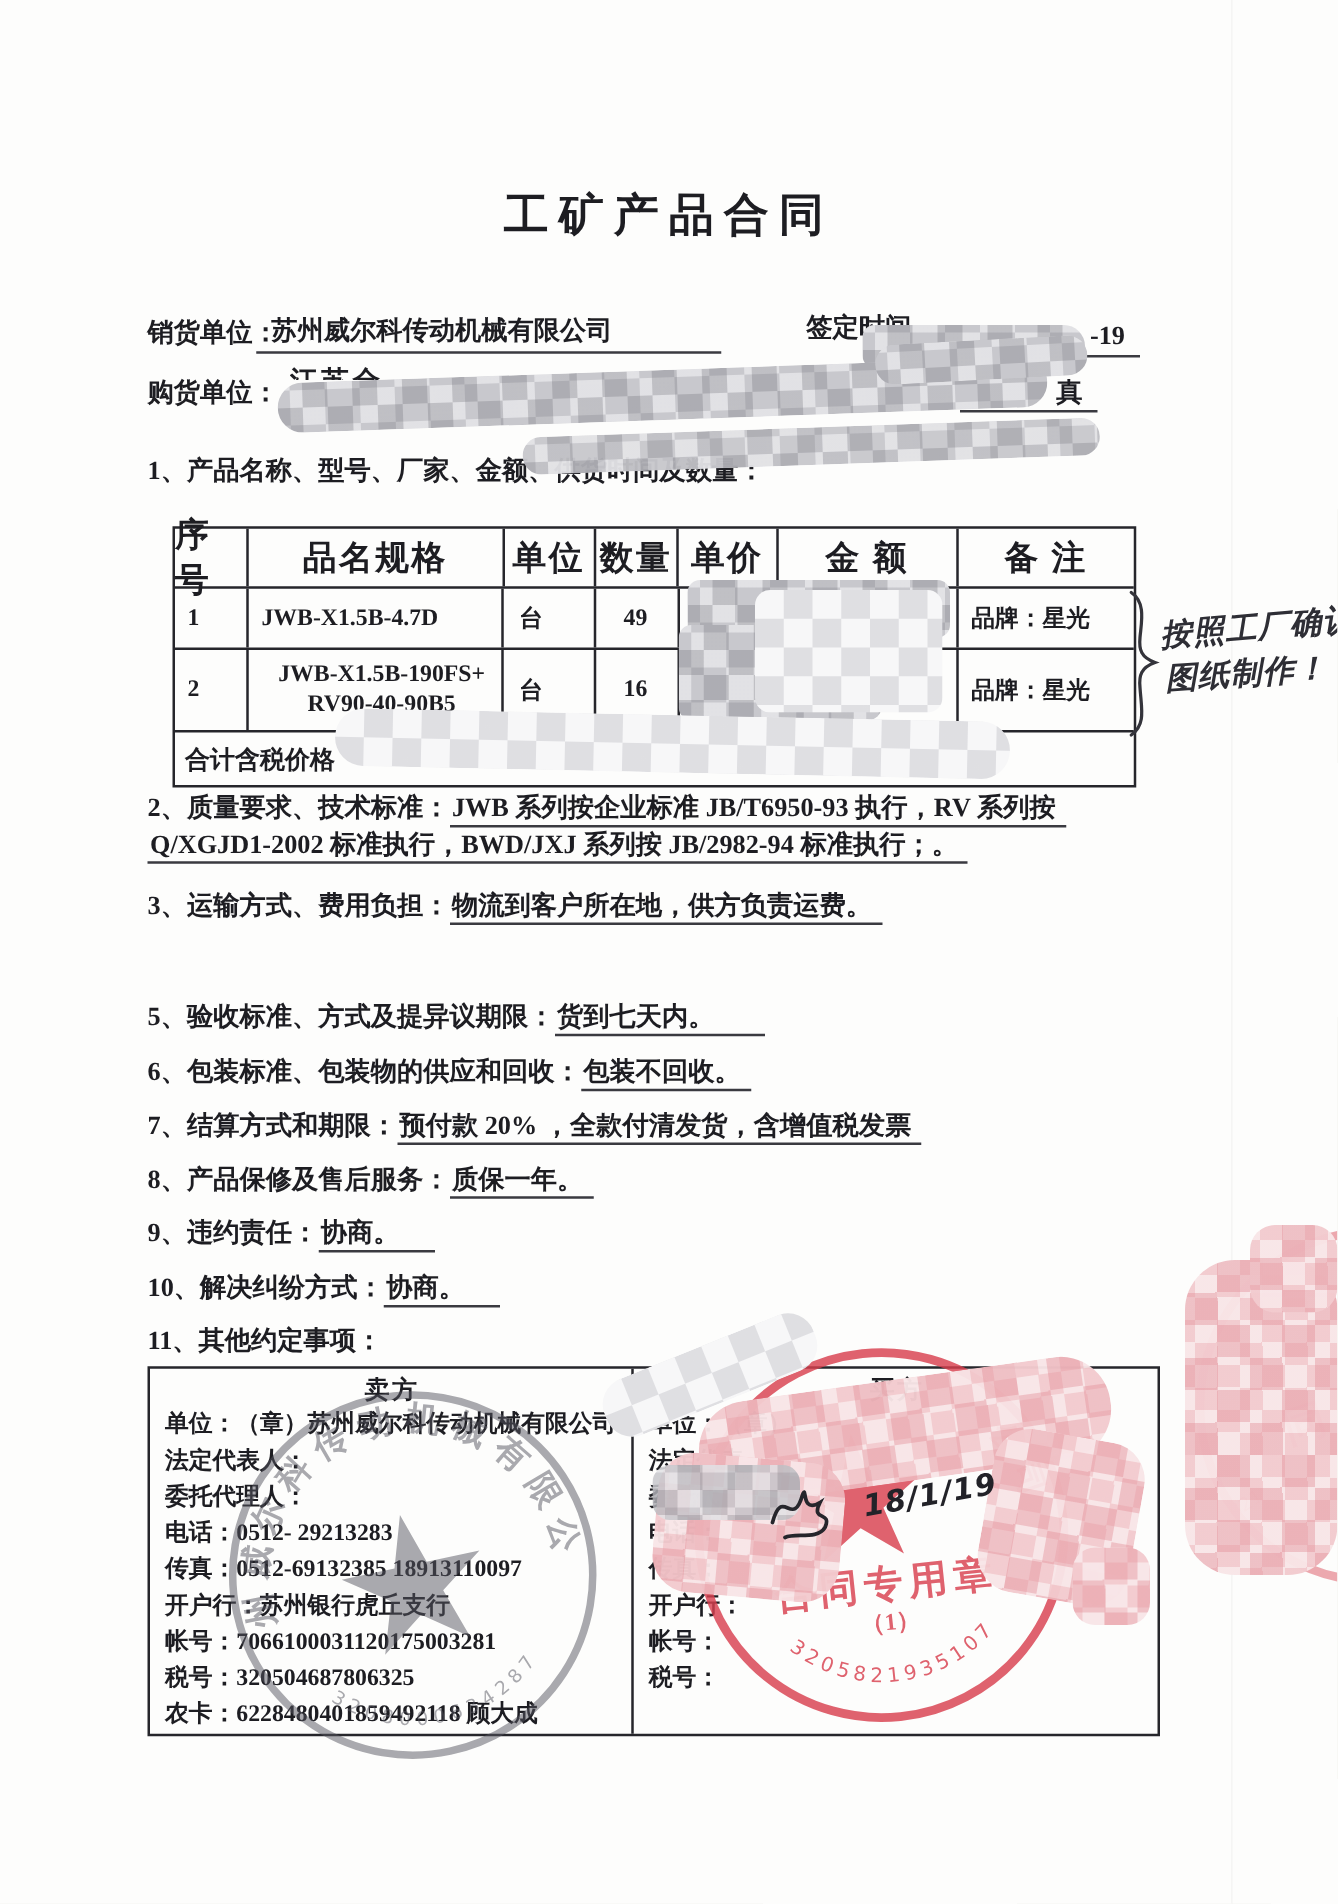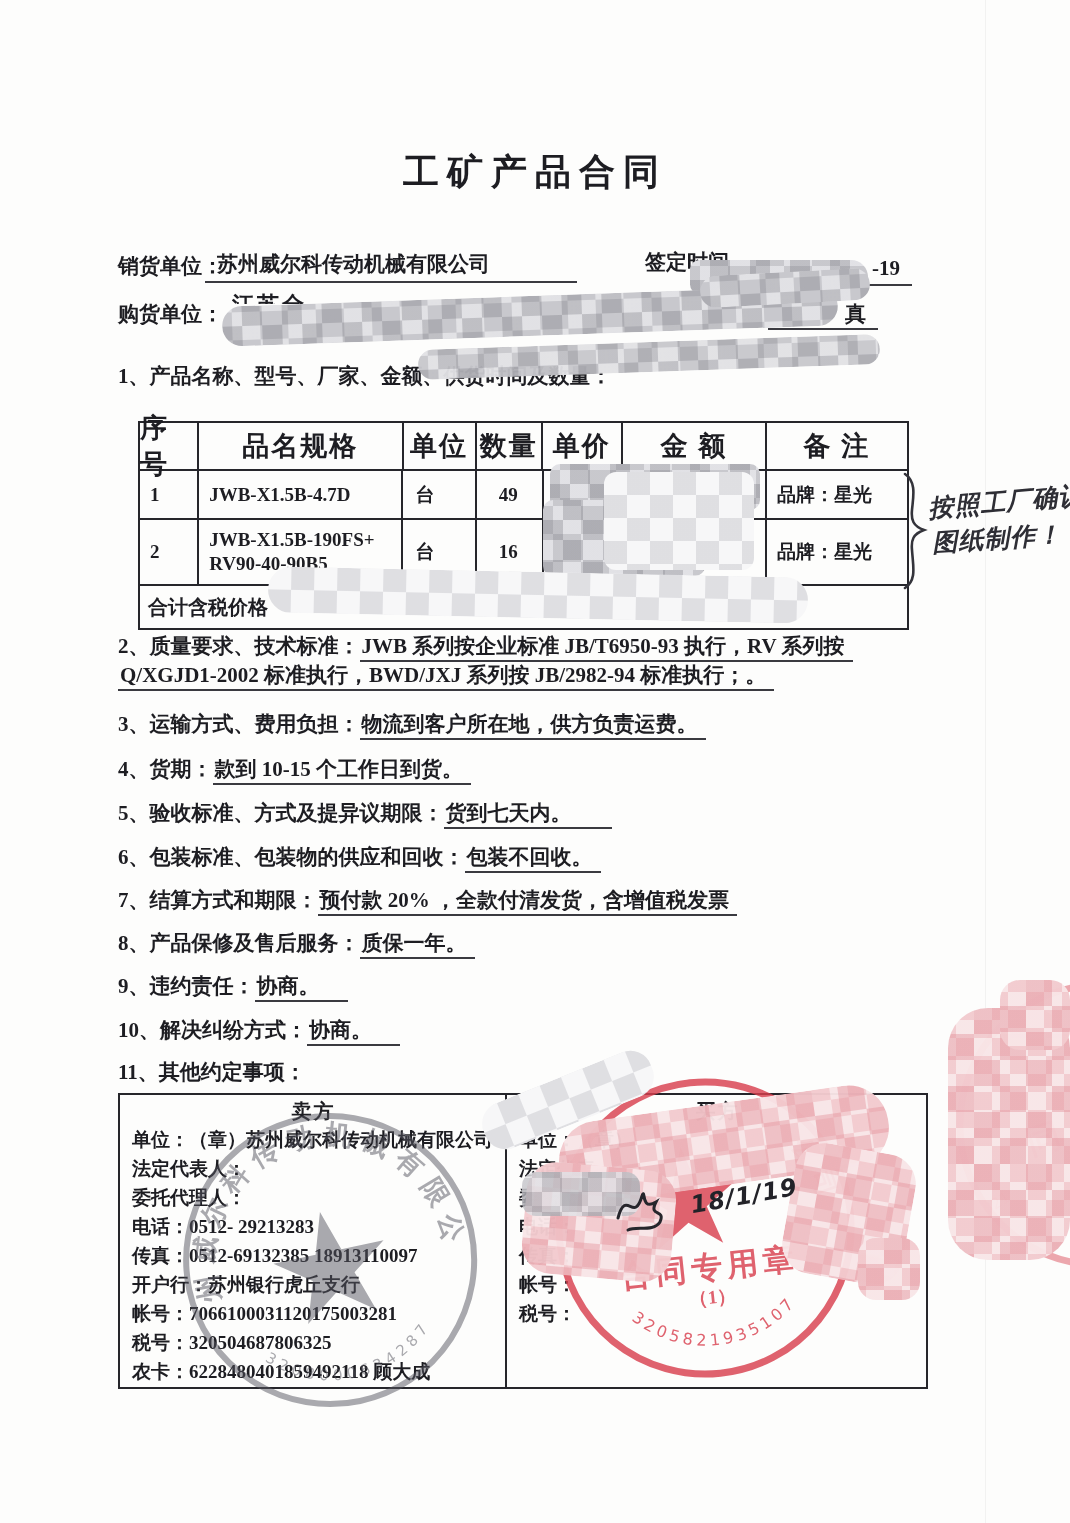--- a/index.html
+++ b/index.html
@@ -29,21 +29,21 @@
   .trow:last-child { border-bottom:none; }
   .td { border-right:2px solid #26262b; box-sizing:border-box;
         font-size:19px; font-weight:700; display:flex; align-items:center; }
   .td:last-child { border-right:none; }
   .c0{width:62px}.c1{width:216px;padding-left:10px}.c2{width:77px;padding-left:12px}
   .c3{width:70px;padding-left:22px}.c4{width:84px}.c5{width:152px}.c6{width:148px;padding-left:10px}
   .hrow { height:46px; }
   .hrow .td { justify-content:center; padding-left:0; font-size:27px; letter-spacing:2px; }
   .r1 { height:47px; }
   .r2 { height:64px; }
-  .r2 .c1 { flex-direction:column; align-items:flex-start; justify-content:center; line-height:24px; }
+  .r2 .c1 { flex-direction:column; align-items:center; justify-content:center; line-height:24px; }
   .frow { height:42px; position:relative; display:block; }
   .ftxt { position:absolute; font-size:20px; font-weight:700; white-space:nowrap; }
 
   
   .mz { position:absolute; border-radius:16px; }
   .mz-g { background-color:#e3e3e6;
     background-image:
       repeating-conic-gradient(rgba(104,104,112,0.28) 0% 25%, rgba(0,0,0,0) 0% 50%),
       repeating-conic-gradient(rgba(148,148,156,0.34) 0% 25%, rgba(224,224,228,0.5) 0% 50%);
     background-size:40px 40px,56px 56px; background-position:0 0,10px 6px; }
@@ -151,23 +151,20 @@
   <div class="abs clause z1" style="left:118px;top:632px">
     <span class="cp">2、质量要求、技术标准：</span><span class="cv">JWB 系列按企业标准 JB/T6950-93 执行，RV 系列按</span>
   </div>
   <div class="abs clause z1" style="left:118px;top:661px">
     <span class="cv">Q/XGJD1-2002 标准执行，BWD/JXJ 系列按 JB/2982-94 标准执行；。</span>
   </div>
 
   <div class="abs clause z1" style="left:118px;top:710px">
     <span class="cp">3、运输方式、费用负担：</span><span class="cv">物流到客户所在地，供方负责运费。</span>
   </div>
-  <div class="abs clause z1" style="left:118px;top:755px">
-    <span class="cp">4、货期：</span><span class="cv">款到 10-15 个工作日到货。</span>
-  </div>
   <div class="abs clause z1" style="left:118px;top:799px">
     <span class="cp">5、验收标准、方式及提异议期限：</span><span class="cv" style="padding-right:40px">货到七天内。</span>
   </div>
   <div class="abs clause z1" style="left:118px;top:843px">
     <span class="cp">6、包装标准、包装物的供应和回收：</span><span class="cv">包装不回收。</span>
   </div>
   <div class="abs clause z1" style="left:118px;top:886px">
     <span class="cp">7、结算方式和期限：</span><span class="cv">预付款 20% ，全款付清发货，含增值税发票</span>
   </div>
   <div class="abs clause z1" style="left:118px;top:929px">
@@ -196,20 +193,21 @@
       <div class="brow">税号：320504687806325</div>
       <div class="brow">农卡：6228480401859492118 顾大成</div>
     </div>
     <div class="bpane bright">
       <div class="btitle">买方</div>
       <div class="brow">单位：（章）</div>
       <div class="brow">法定代表</div>
       <div class="brow">委托代</div>
       <div class="brow">电话：</div>
       <div class="brow">传真：</div>
+      <div class="brow">开户行：</div>
       <div class="brow">帐号：</div>
       <div class="brow">税号：</div>
     </div>
   </div>
 
   <svg class="abs z2" style="left:175px;top:1108px;transform:rotate(-12deg)" width="312" height="312" viewBox="0 0 312 312">
     <g opacity="0.5">
       <circle cx="156" cy="152" r="144" fill="none" stroke="#565660" stroke-width="6"></circle>
       <path id="sArcTop" d="M 40,152 A 116,116 0 0 1 272,152" fill="none"></path>
       <text font-size="27" font-weight="700" fill="#565660" letter-spacing="9" font-family="Liberation Serif,serif">

